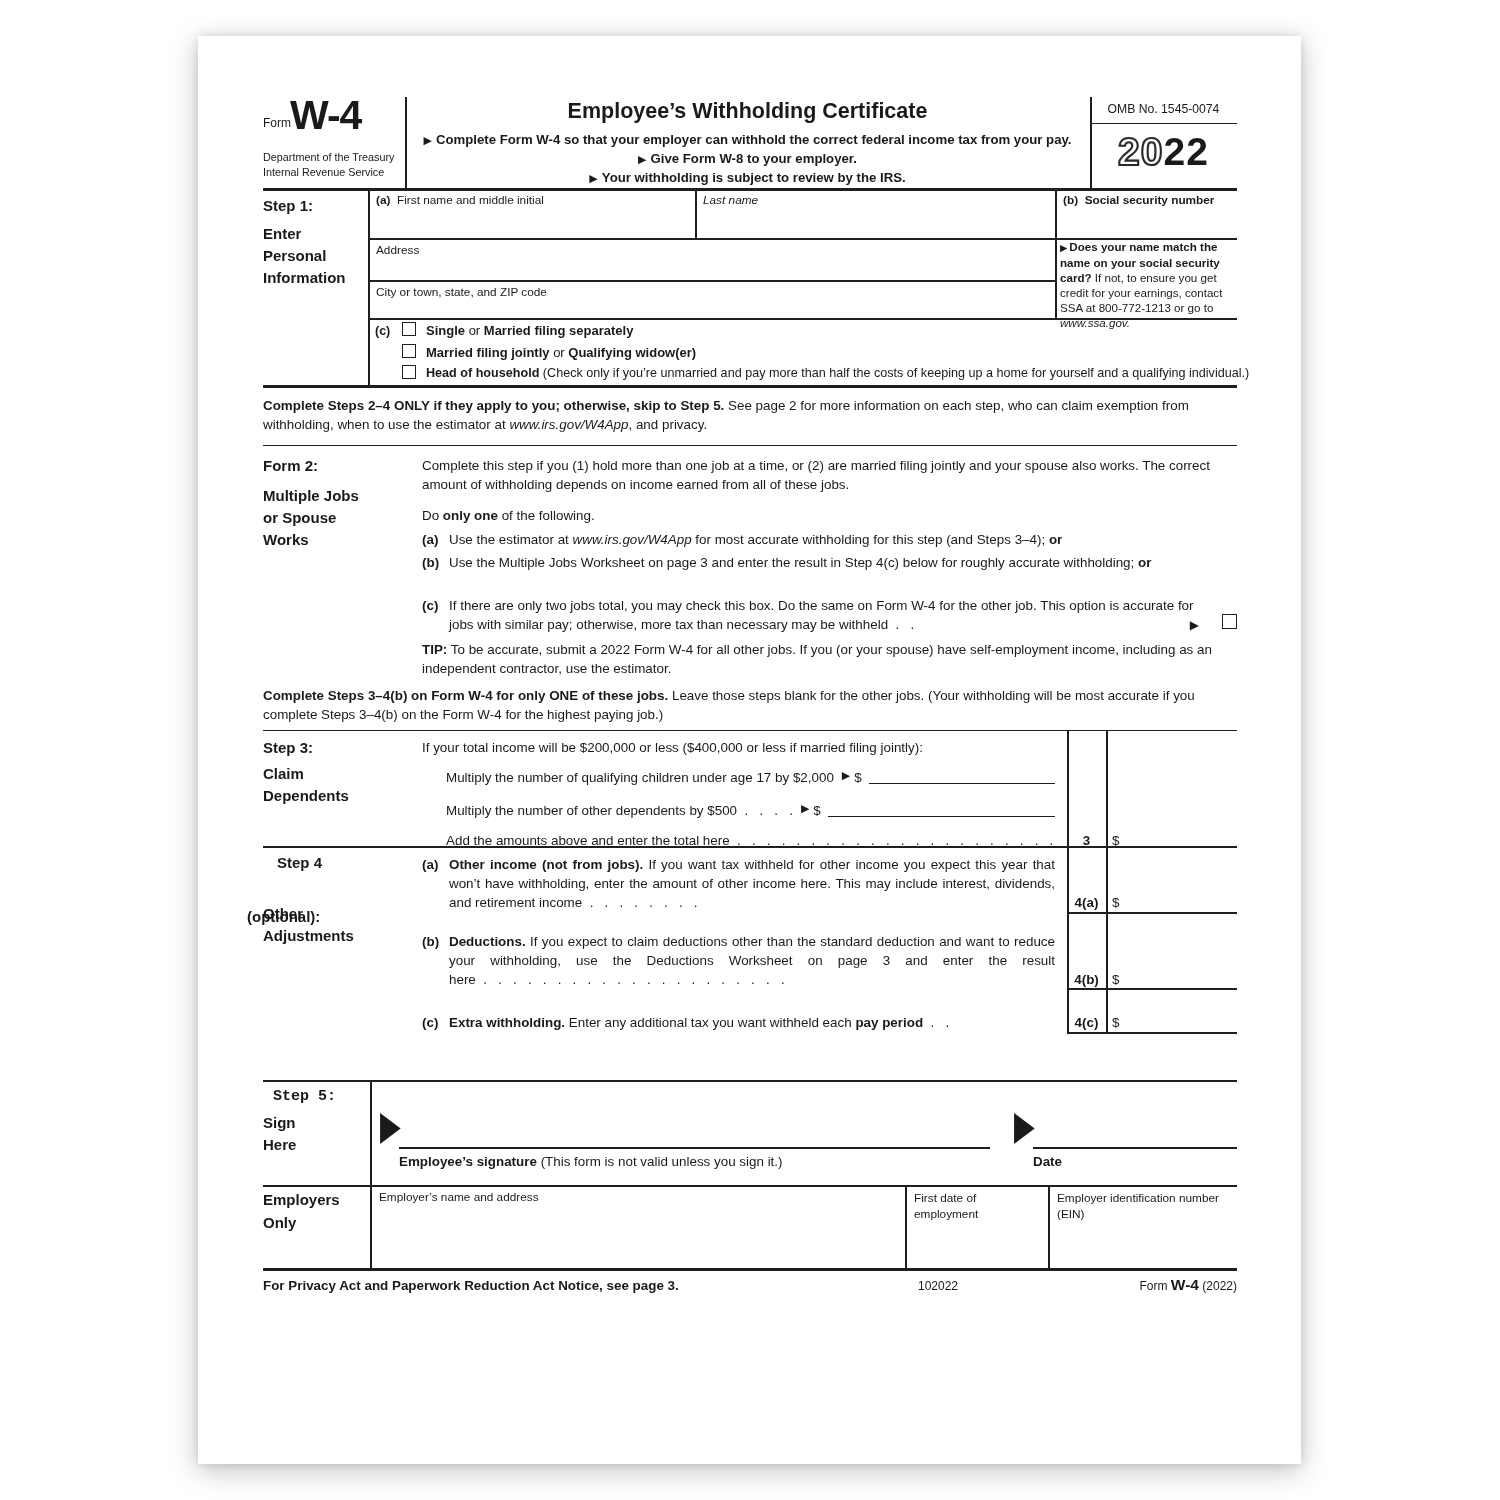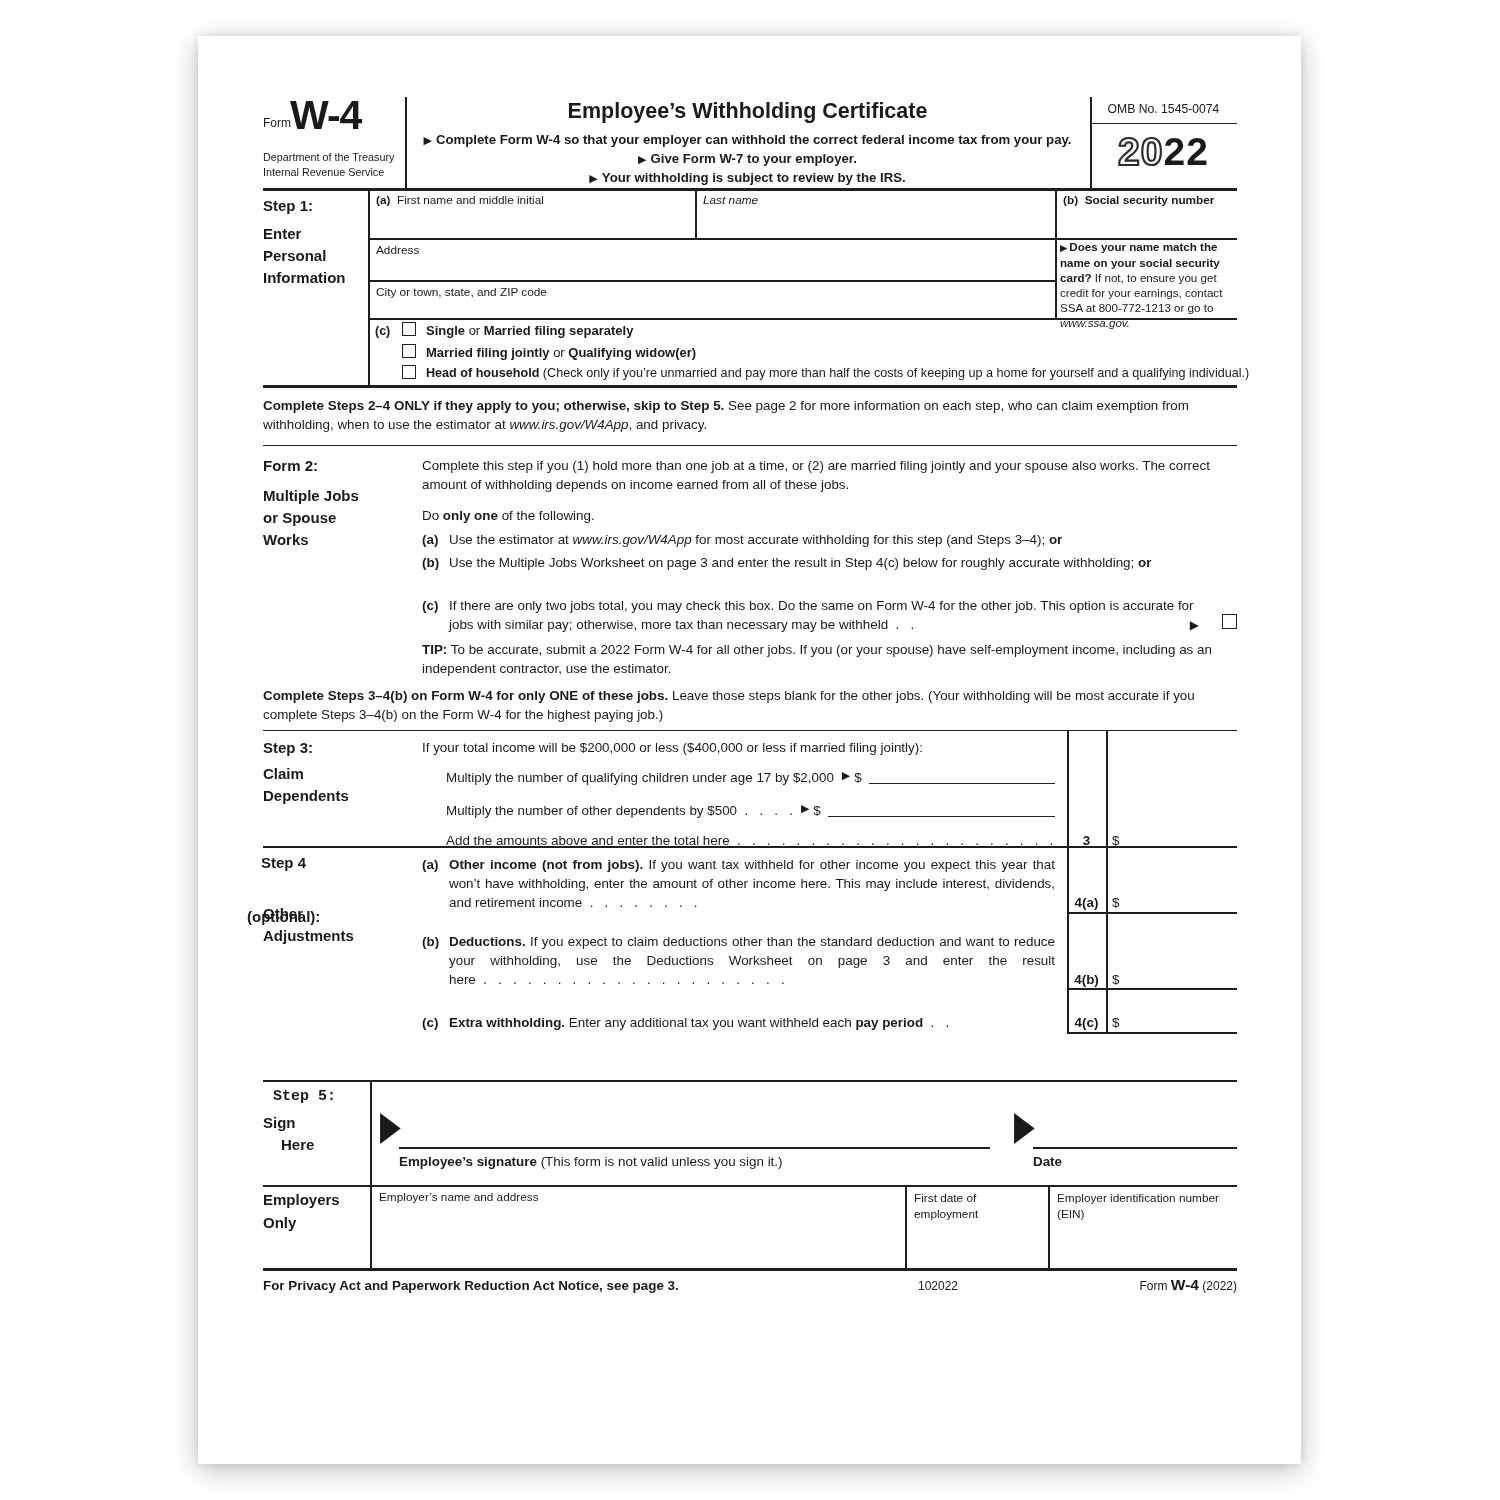--- a/index.html
+++ b/index.html
@@ -42,21 +42,21 @@
   <div class="abs" style="left:65px;top:129px;font-size:10.8px;line-height:15px;">Internal Revenue Service</div>
 
   <div class="vl" style="left:207px;top:61px;height:91px;"></div>
   <div class="vl" style="left:892px;top:61px;height:91px;"></div>
 
   <div class="abs b" style="left:207px;top:63px;width:685px;text-align:center;font-size:21.5px;">Employee’s Withholding Certificate</div>
   <div class="abs b" style="left:207px;top:94px;width:685px;text-align:center;font-size:13.2px;line-height:19px;">
     <span class="arr" style="font-size:11px;margin-right:4px;">▶</span><span>Complete Form W-4 so that your employer can withhold the correct federal income tax from your pay.</span>
   </div>
   <div class="abs b" style="left:207px;top:113px;width:685px;text-align:center;font-size:13.2px;line-height:19px;">
-    <span class="arr" style="font-size:11px;margin-right:4px;">▶</span><span>Give Form W-7 to your employer.</span>
+    <span class="arr" style="font-size:11px;margin-right:4px;">▶</span><span>Give Form W-8 to your employer.</span>
   </div>
   <div class="abs b" style="left:207px;top:132px;width:685px;text-align:center;font-size:13.2px;line-height:19px;">
     <span class="arr" style="font-size:11px;margin-right:4px;">▶</span><span>Your withholding is subject to review by the IRS.</span>
   </div>
 
   <div class="abs" style="left:892px;top:66px;width:147px;text-align:center;font-size:12.2px;">OMB No. 1545-0074</div>
   <div class="hl thin" style="left:892px;top:87px;width:147px;"></div>
   <div class="abs" style="left:892px;top:94px;width:147px;text-align:center;font-size:39px;font-weight:800;letter-spacing:1px;">
     <span class="yr-o">20</span><span>22</span>
   </div>
@@ -186,21 +186,21 @@
   <div class="abs txt row3" style="left:248px;top:795px;width:609px;">
     <span>Add the amounts above and enter the total here</span>
     <span class="leader">&nbsp;&nbsp;.&nbsp;&nbsp;&nbsp;.&nbsp;&nbsp;&nbsp;.&nbsp;&nbsp;&nbsp;.&nbsp;&nbsp;&nbsp;.&nbsp;&nbsp;&nbsp;.&nbsp;&nbsp;&nbsp;.&nbsp;&nbsp;&nbsp;.&nbsp;&nbsp;&nbsp;.&nbsp;&nbsp;&nbsp;.&nbsp;&nbsp;&nbsp;.&nbsp;&nbsp;&nbsp;.&nbsp;&nbsp;&nbsp;.&nbsp;&nbsp;&nbsp;.&nbsp;&nbsp;&nbsp;.&nbsp;&nbsp;&nbsp;.&nbsp;&nbsp;&nbsp;.&nbsp;&nbsp;&nbsp;.&nbsp;&nbsp;&nbsp;.&nbsp;&nbsp;&nbsp;.&nbsp;&nbsp;&nbsp;.&nbsp;&nbsp;&nbsp;.&nbsp;&nbsp;&nbsp;.&nbsp;&nbsp;&nbsp;.&nbsp;&nbsp;&nbsp;.</span>
   </div>
   <div class="abs txt b" style="left:869px;top:795px;width:39px;text-align:center;">3</div>
   <div class="abs txt" style="left:914px;top:795px;">$</div>
   <div class="abs" style="left:910px;top:790px;width:129px;height:20px;"></div>
 
   <div class="hl" style="left:65px;top:810px;width:974px;height:1.6px;"></div>
 
-  <div class="abs stephead" style="left:63px;top:819px;text-align:right;">Step 4</div>
+  <div class="abs stephead" style="left:79px;top:819px;text-align:right;">Step 4</div>
   <div class="abs stephead" style="left:49px;top:841px;margin-top:32px;">(optional):</div>
   <div class="abs stephead" style="left:65px;top:870px;">Other</div>
   <div class="abs stephead" style="left:65px;top:892px;">Adjustments</div>
 
   <div class="abs txt" style="left:224px;top:819px;width:633px;">
     <span class="b" style="position:absolute;left:0;">(a)</span>
     <div class="just" style="margin-left:27px;width:606px;">
       <span class="b">Other income (not from jobs).</span><span> If you want tax withheld for other income you expect this year that won’t have withholding, enter the amount of other income here. This may include interest, dividends, and retirement income</span><span style="white-space:nowrap;">&nbsp;&nbsp;.&nbsp;&nbsp;&nbsp;.&nbsp;&nbsp;&nbsp;.&nbsp;&nbsp;&nbsp;.&nbsp;&nbsp;&nbsp;.&nbsp;&nbsp;&nbsp;.&nbsp;&nbsp;&nbsp;.&nbsp;&nbsp;&nbsp;.</span>
     </div>
   </div>
@@ -229,21 +229,21 @@
   <div class="abs txt b" style="left:869px;top:977px;width:39px;text-align:center;">4(c)</div>
   <div class="abs txt" style="left:914px;top:977px;">$</div>
   <div class="abs" style="left:910px;top:972px;width:129px;height:20px;"></div>
   <div class="hl" style="left:869px;top:996px;width:170px;height:1.6px;"></div>
 
   <div class="hl" style="left:65px;top:1044px;width:974px;height:1.6px;"></div>
   <div class="vl" style="left:172px;top:1044px;height:105px;"></div>
 
   <div class="abs stephead" style="left:75px;top:1053px;font-family:Liberation Mono, monospace;">Step 5:</div>
   <div class="abs stephead" style="left:65px;top:1079px;">Sign</div>
-  <div class="abs stephead" style="left:83px;top:1101px;">Here</div>
+  <div class="abs stephead" style="left:65px;top:1101px;">Here</div>
 
 
   <span class="abs tallarr" style="left:182px;top:1081px;">▶</span>
   <div class="hl" style="left:201px;top:1111px;width:591px;"></div>
   <div class="abs" style="left:201px;top:1118px;font-size:13.4px;">
     <span class="b">Employee’s signature</span><span> (This form is not valid unless you sign it.)</span>
   </div>
 
   <span class="abs tallarr" style="left:816px;top:1081px;">▶</span>
   <div class="hl" style="left:835px;top:1111px;width:204px;"></div>

